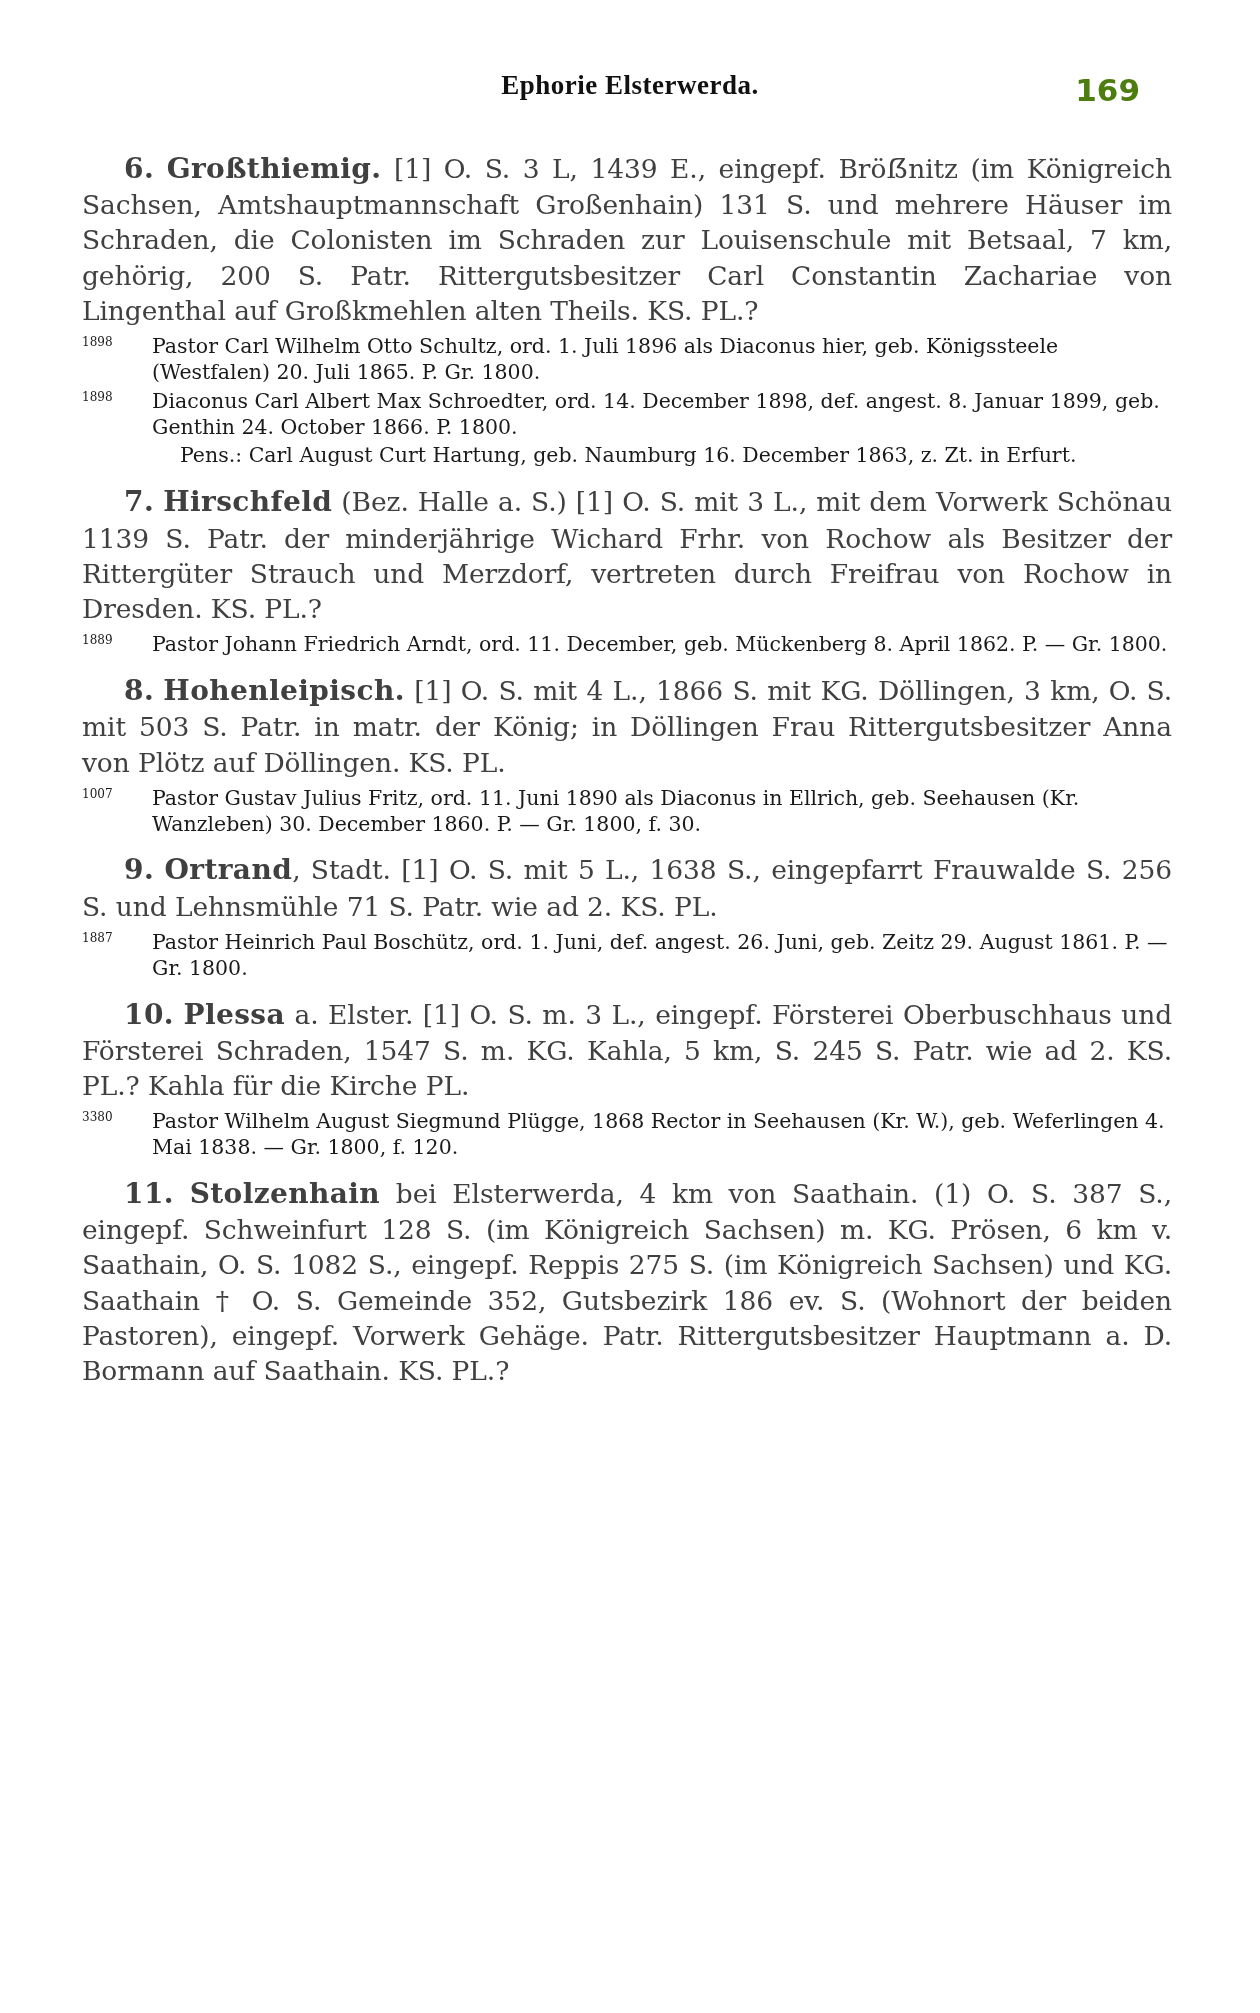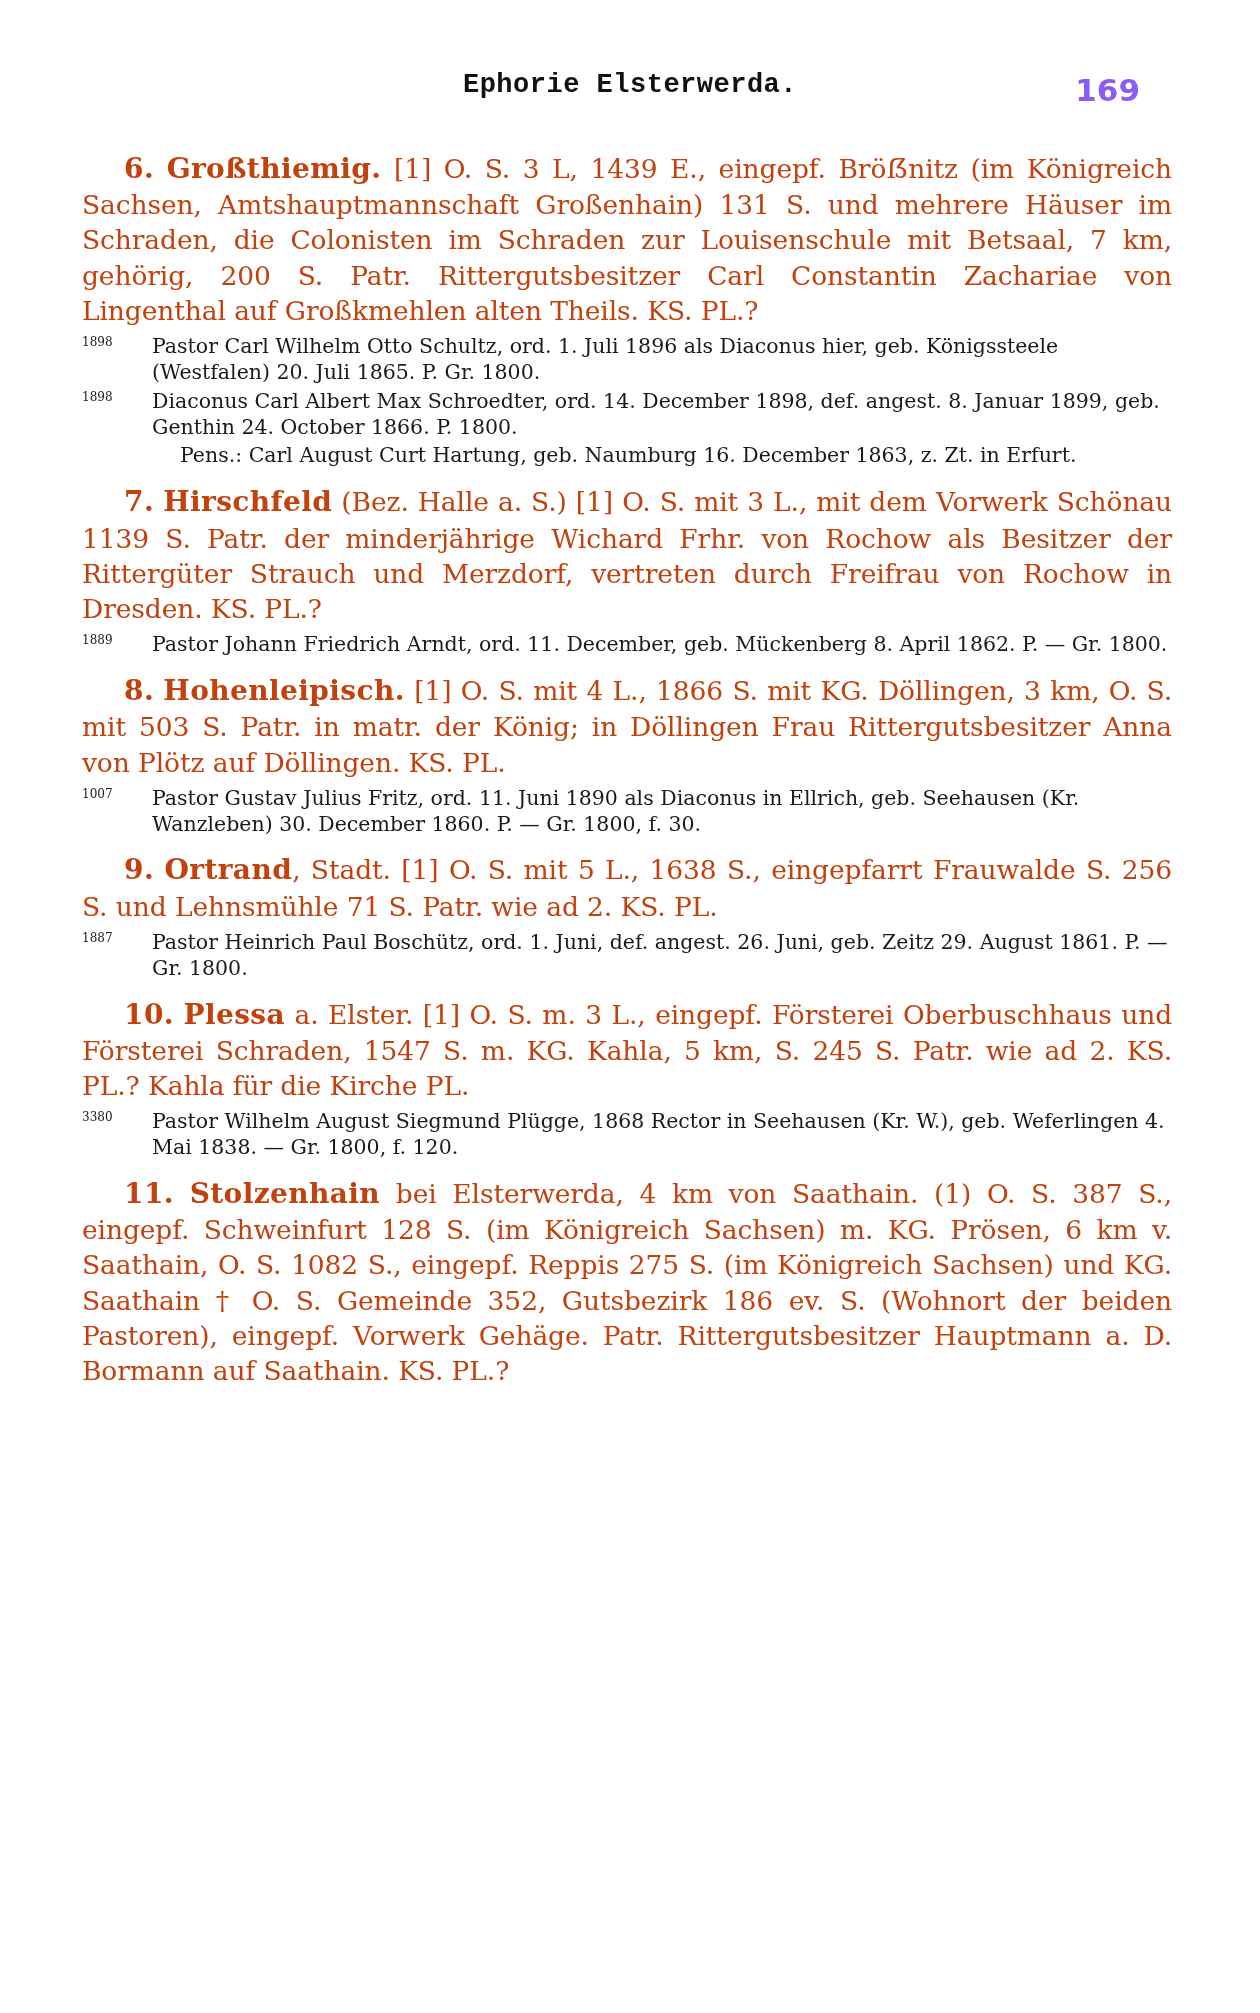--- a/index.html
+++ b/index.html
@@ -27,52 +27,52 @@
     top: 70px;
     left: 0;
     width: 1260px;
     height: 46px;
   }
   .header-title {
     position: absolute;
     left: 0;
     width: 1260px;
     text-align: center;
-    font-family: Liberation Mono, monospace;
+    font-family: Liberation Serif, serif;
     font-weight: 700;
     font-size: 27px;
     letter-spacing: 0.5px;
     color: #111;
   }
   .header-page-number {
     position: absolute;
     right: 120px;
     top: 2px;
     font-family: "DejaVu Sans", sans-serif;
     font-weight: 700;
     font-size: 31px;
-    color: #8b5cf6;
+    color: #4d7c0f;
   }
   .content {
     position: absolute;
     top: 150px;
     left: 82px;
     width: 1090px;
   }
   .entry {
     margin-bottom: 6px;
   }
   .body-text {
     font-family: "DejaVu Serif", serif;
     font-size: 26.5px;
     line-height: 1.33;
     text-align: justify;
     text-justify: inter-word;
     letter-spacing: -0.1px;
-    color: #c2410c;
+    color: #404040;
     margin: 0 0 2px 0;
     text-indent: 42px;
   }
   .body-text .lead {
     font-weight: 700;
     font-size: 28px;
     letter-spacing: 0.4px;
   }
   .notes {
     margin: 6px 0 14px 0;

